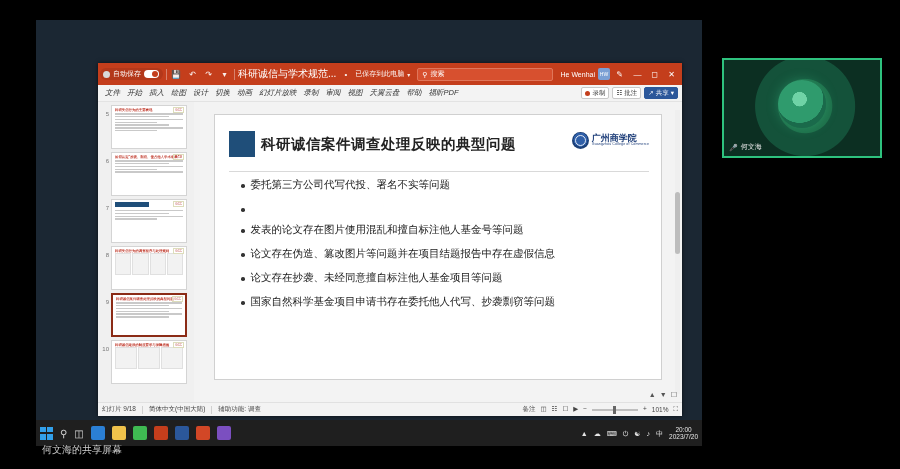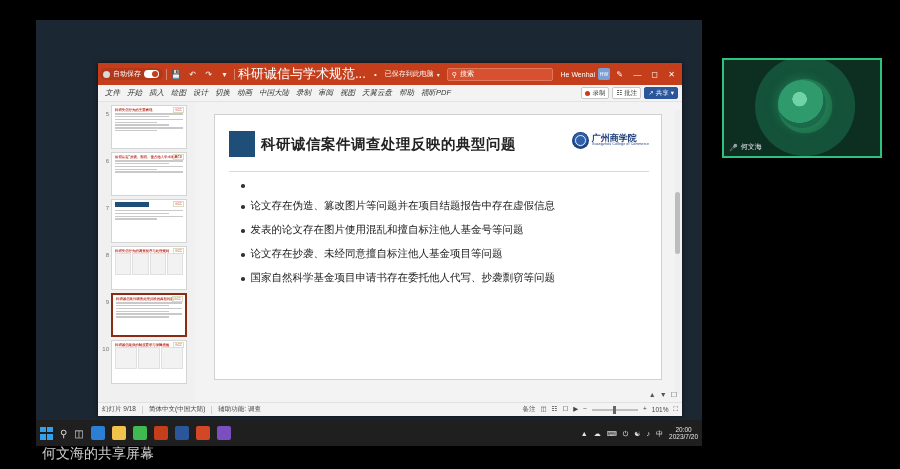--- a/index.html
+++ b/index.html
@@ -61,21 +61,21 @@
   .autosave .toggle::after {
     content: ''; position: absolute; right: 1px; top: 1px;
     width: 6px; height: 6px; border-radius: 50%; background: #c43e1c;
   }
   .tb-icon {
     width: 13px; height: 15px; display: flex; align-items: center; justify-content: center;
     font-size: 8px; color: #fff; opacity: .92;
   }
   .tb-sep { width: 1px; height: 11px; background: rgba(255,255,255,.35); }
   .doc-title {
-    font-size: 13px; white-space: nowrap; overflow: hidden;
+    font-size: 10px; white-space: nowrap; overflow: hidden;
     max-width: 150px; text-overflow: ellipsis;
   }
   .saved-state { font-size: 7px; opacity: .95; white-space: nowrap; }
   .chev { font-size: 6px; opacity: .9; }
   .search-box {
     flex: 1; height: 13px; background: #d7502f; border-radius: 2px;
     display: flex; align-items: center; gap: 3px; padding: 0 4px;
     font-size: 7px; color: #fff; min-width: 40px; margin: 0 4px;
     border: 1px solid #e0765a;
   }
@@ -233,21 +233,21 @@
   .tb-glyph { color: #e6e6e6; font-size: 10px; opacity: .9; }
   .tb-app { width: 14px; height: 14px; border-radius: 2px; }
   .tb-tray {
     margin-left: auto; display: flex; align-items: center; gap: 6px;
     color: #e6e6e6; font-size: 7px;
   }
   .tb-clock { text-align: center; line-height: 1.15; font-size: 6.5px; }
 
   
   .share-label {
-    position: absolute; left: 42px; bottom: 6px; color: #cfcfcf; font-size: 14px;
+    position: absolute; left: 42px; bottom: 12px; color: #cfcfcf; font-size: 10px;
   }
 
   
   #self-tile {
     position: absolute; right: 18px; top: 58px; width: 160px; height: 100px;
     background: #0a1d14; border: 2px solid #2ec27e; overflow: hidden;
   }
   #self-tile .cam {
     position: absolute; left: 0; top: 0; width: 100%; height: 100%;
     background: radial-gradient(circle at 52% 48%, #1e6f4a 0 28%, #14523a 29% 52%, #0c2f22 53% 100%);
@@ -309,21 +309,21 @@
       </div>
 
       <div class="ppt-ribbon">
         <div class="tab file">文件</div>
         <div class="tab">开始</div>
         <div class="tab">插入</div>
         <div class="tab">绘图</div>
         <div class="tab">设计</div>
         <div class="tab">切换</div>
         <div class="tab">动画</div>
-        <div class="tab">中国大陆</div>
+        <div class="tab">幻灯片放映</div>
         <div class="tab">录制</div>
         <div class="tab">审阅</div>
         <div class="tab">视图</div>
         <div class="tab">天翼云盘</div>
         <div class="tab">帮助</div>
         <div class="tab">福昕PDF</div>
         <div class="ribbon-right">
           <div class="pill red-dot">
             <span>录制</span>
           </div>
@@ -445,28 +445,32 @@
               <div class="logo-text">
                 <div class="logo-cn">广州商学院</div>
                 <div class="logo-en">Guangzhou College of Commerce</div>
               </div>
             </div>
             <div class="title-underline"></div>
 
             <div class="bullets">
               <div class="bullet">
                 <span class="bdot"></span>
+                <span>委托第三方公司代写代投、署名不实等问题</span>
+              </div>
+              <div class="bullet">
+                <span class="bdot"></span>
+              </div>
+              <div class="bullet">
+                <span class="bdot"></span>
+                <span>发表的论文存在图片使用混乱和擅自标注他人基金号等问题</span>
               </div>
               <div class="bullet">
                 <span class="bdot"></span>
                 <span>论文存在伪造、篡改图片等问题并在项目结题报告中存在虚假信息</span>
-              </div>
-              <div class="bullet">
-                <span class="bdot"></span>
-                <span>发表的论文存在图片使用混乱和擅自标注他人基金号等问题</span>
               </div>
               <div class="bullet">
                 <span class="bdot"></span>
                 <span>论文存在抄袭、未经同意擅自标注他人基金项目等问题</span>
               </div>
               <div class="bullet">
                 <span class="bdot"></span>
                 <span>国家自然科学基金项目申请书存在委托他人代写、抄袭剽窃等问题</span>
               </div>
             </div>

